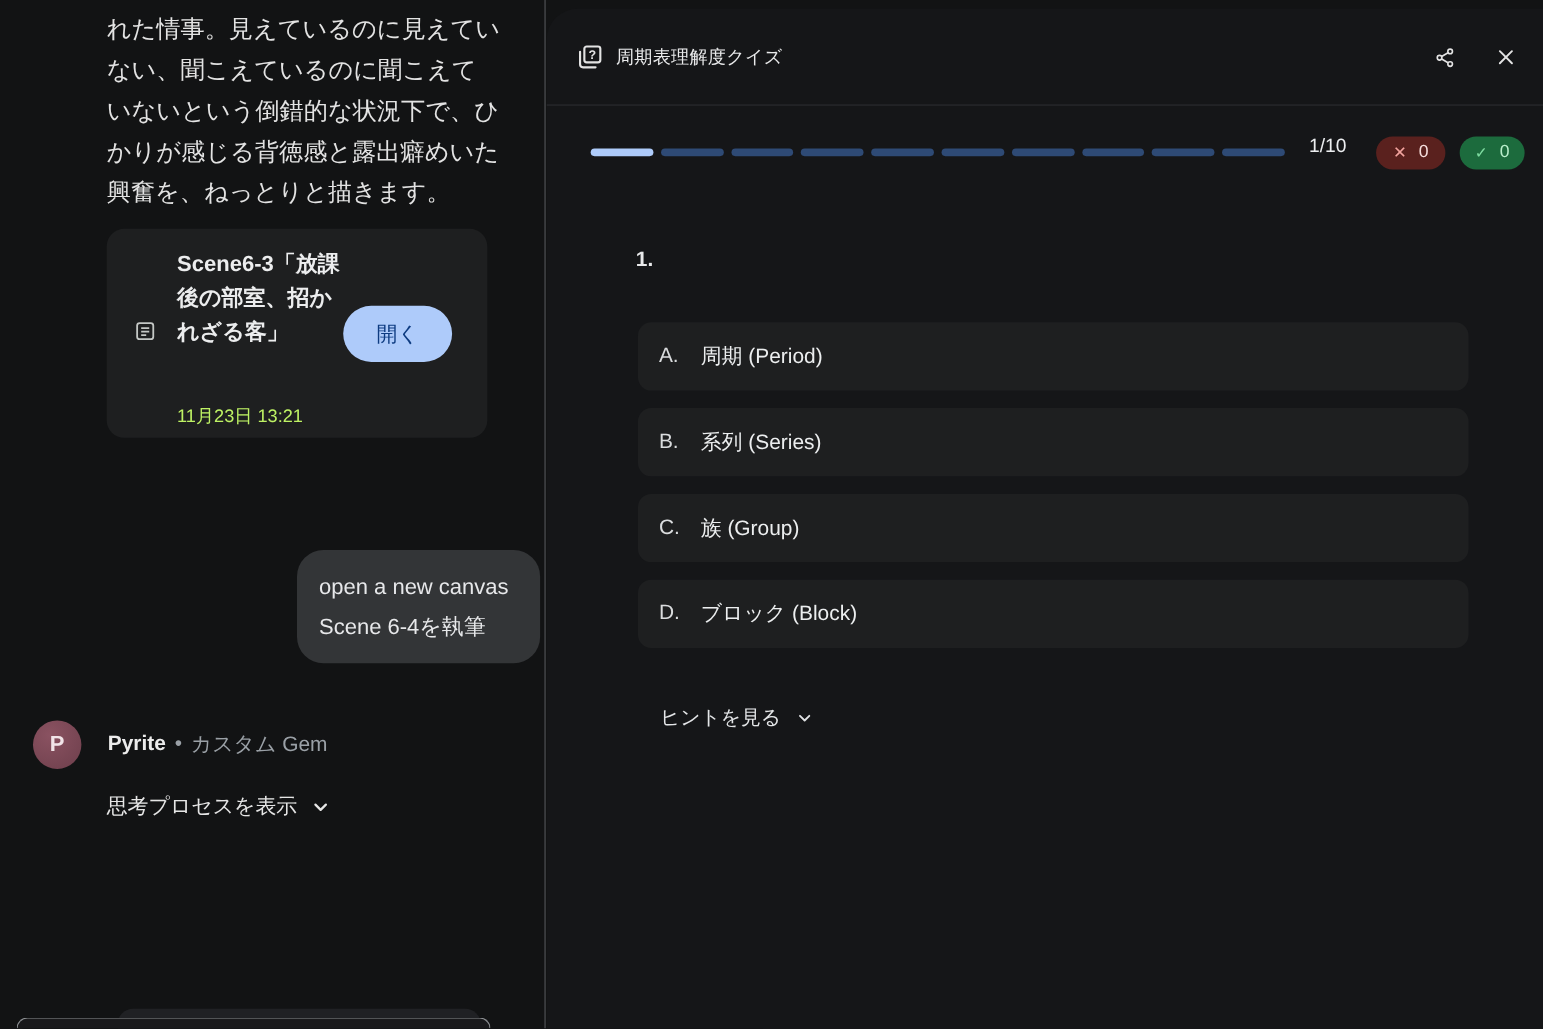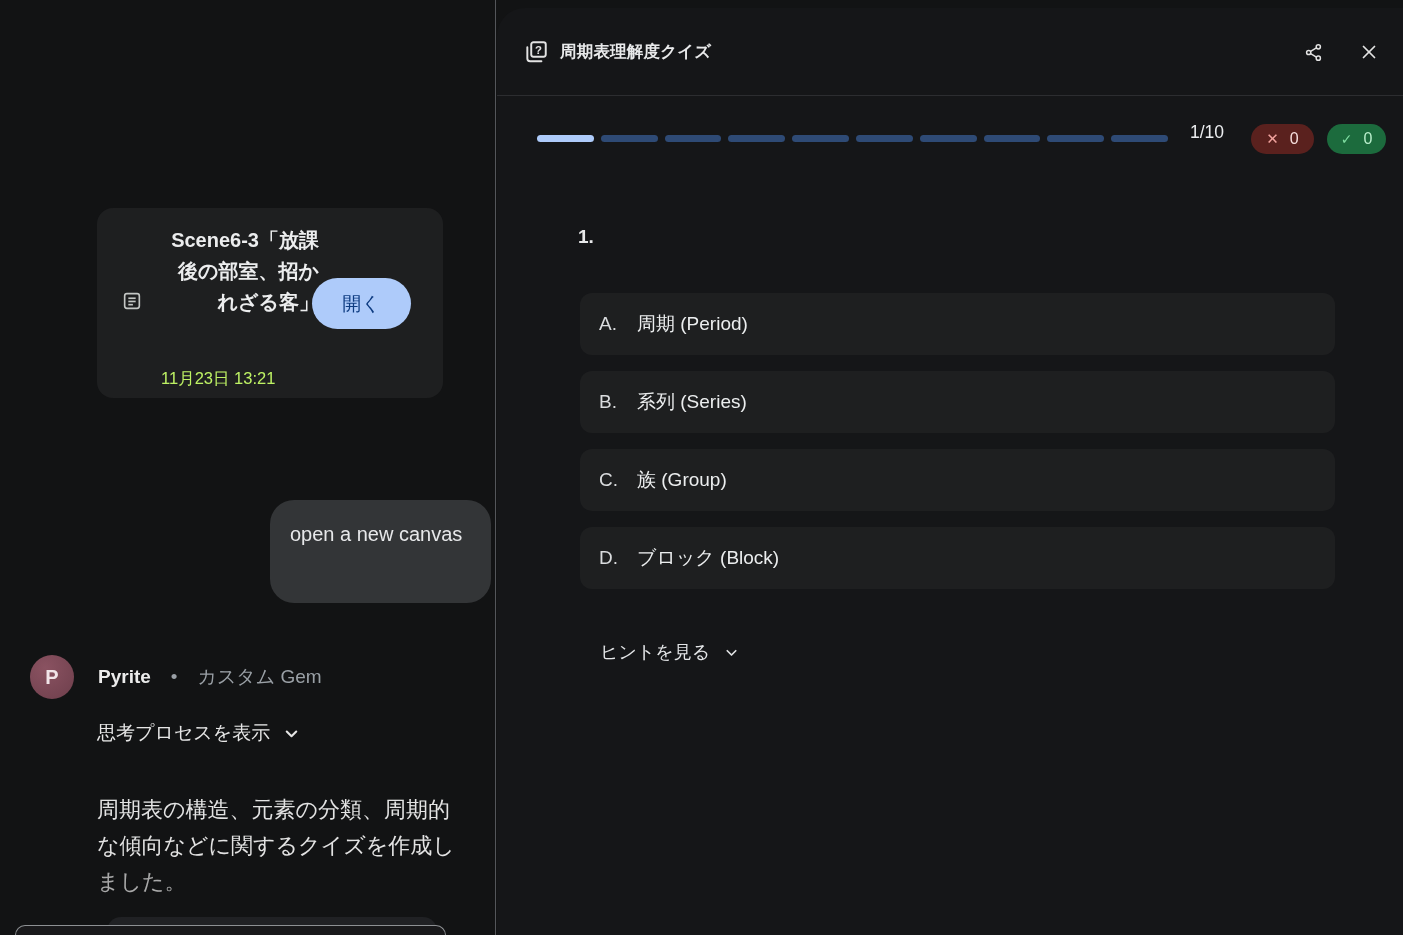--- a/index.html
+++ b/index.html
@@ -28,41 +28,41 @@
     background:var(--bg-left);
     font-family:"Liberation Sans","DejaVu Sans",sans-serif;
     color:var(--text-main);
     position:relative;
   }
   
   .chat-pane{position:absolute;left:0;top:0;width:495px;height:935px;background:var(--bg-left);}
   .para-top{position:absolute;left:97px;top:8px;width:358px;font-size:22px;line-height:37px;color:var(--text-main);}
   .scene-card{position:absolute;left:97px;top:208px;width:346px;height:190px;background:var(--card-bg);border-radius:16px;cursor:pointer;}
   .scene-doc-icon{position:absolute;left:24px;top:82px;width:22px;height:22px;}
-  .scene-title{position:absolute;left:64px;top:17px;width:158px;font-size:20px;line-height:31px;font-weight:600;color:#ecedee;word-break:break-all;text-align:right;}
+  .scene-title{position:absolute;left:64px;top:17px;width:158px;font-size:20px;line-height:31px;font-weight:600;color:#ecedee;word-break:break-all;}
   .scene-time{position:absolute;left:64px;top:160px;font-size:16.5px;color:#bef264;white-space:nowrap;}
   .open-btn{position:absolute;right:32px;top:70px;width:99px;height:51px;border:none;border-radius:26px;background:var(--accent-blue);color:var(--open-btn-text);font-size:19px;font-family:inherit;cursor:pointer;display:flex;align-items:center;justify-content:center;}
   .user-bubble{position:absolute;left:222px;top:500px;width:221px;height:103px;background:var(--bubble-bg);border-radius:24px;padding:16px 0 0 20px;font-size:20px;line-height:36px;color:#e7e8ea;margin-left:48px;}
   .bot-row{position:absolute;left:30px;top:655px;height:44px;display:flex;align-items:center;}
   .avatar{width:44px;height:44px;border-radius:50%;background:radial-gradient(circle at 35% 30%, #8a5261, #6e3f4c);display:flex;align-items:center;justify-content:center;font-size:20px;font-weight:600;color:#f1e4e8;}
-  .bot-name-row{margin-left:24px;font-size:19px;display:flex;align-items:center;gap:20px;white-space:nowrap;}
+  .bot-name-row{margin-left:24px;font-size:19px;display:flex;align-items:center;gap:8px;white-space:nowrap;}
   .bot-name{font-weight:700;color:#ececec;}
   .bot-sub,.bot-dot{color:var(--text-dim);}
   .thoughts-row{position:absolute;left:97px;top:720px;display:flex;align-items:center;gap:12px;font-size:19px;color:#e6e6e6;cursor:pointer;}
   .para-bottom{position:absolute;left:97px;top:792px;width:358px;font-size:22px;line-height:36px;color:var(--text-main);}
   .para-tail{opacity:.72;}
   .bottom-strip{position:absolute;left:107px;top:917px;width:330px;height:18px;background:#202124;border-radius:14px 14px 0 0;}
   .bottom-card{position:absolute;left:15px;top:925px;width:431px;height:10px;background:#19191b;border:1px solid #8d9093;border-bottom:none;border-radius:22px 22px 0 0;}
   
   .pane-divider{position:absolute;left:495px;top:0;width:1px;height:935px;background:var(--divider);cursor:col-resize;}
   
   .quiz-panel{position:absolute;left:497px;top:8px;width:906px;height:927px;background:var(--bg-panel);border-radius:28px 0 0 0;}
   .quiz-header{position:absolute;left:0;top:0;width:100%;height:88px;border-bottom:1px solid var(--hairline);display:flex;align-items:center;}
   .quiz-icon{margin-left:26px;width:26px;height:26px;flex:none;}
-  .quiz-title{margin-left:11px;font-size:16.5px;font-weight:700;color:#e9eaeb;letter-spacing:.2px;}
+  .quiz-title{margin-left:11px;font-size:16.5px;font-weight:400;color:#e9eaeb;letter-spacing:.2px;}
   .header-actions{position:absolute;right:14px;top:0;height:88px;display:flex;align-items:center;gap:16px;}
   .icon-btn{width:40px;height:40px;border:none;background:transparent;border-radius:50%;display:flex;align-items:center;justify-content:center;cursor:pointer;}
   .progress-row{position:absolute;left:0;top:108px;width:100%;height:44px;padding-left:47px;}
   .progress-track{position:absolute;left:40px;top:19px;width:631px;display:flex;gap:7px;}
   .seg{flex:1;height:7px;border-radius:4px;background:var(--seg-inactive);}
   .seg-active{background:var(--accent-blue);}
   .progress-count{position:absolute;left:678px;top:6px;width:64px;text-align:center;font-size:17.5px;font-weight:500;color:#eceef0;}
   .pill{position:absolute;top:8px;height:30px;border-radius:16px;display:flex;align-items:center;justify-content:center;gap:11px;font-size:16px;}
   .pill-wrong{left:754px;width:63px;background:var(--wrong-bg);}
   .pill-wrong .pill-mark{color:var(--wrong-accent);font-size:15px;}
@@ -78,58 +78,59 @@
   .opt-letter{margin-left:19px;width:38px;color:#dadcde;}
   .opt-text{color:#eceeef;}
   .hint-row{position:absolute;left:103px;top:632px;display:flex;align-items:center;gap:13px;font-size:18px;color:#e4e6e8;cursor:pointer;}
   svg{display:block;}
 </style>
 </head>
 <body>
 
 <div class="chat-pane">
 
+  <p class="para-top">れた情事。見えているのに見えていない、聞こえているのに聞こえていないという倒錯的な状況下で、ひかりが感じる背徳感と露出癖めいた興奮を、ねっとりと描きます。</p>
 
   <div class="scene-card">
     <span class="scene-doc-icon">
       <svg viewBox="0 0 24 24" width="22" height="22" fill="none" stroke="#c4c7c5" stroke-width="1.8">
         <rect x="4" y="4" width="16" height="16" rx="2.5"></rect>
         <line x1="8" y1="9" x2="16" y2="9"></line>
         <line x1="8" y1="12.5" x2="16" y2="12.5"></line>
         <line x1="8" y1="16" x2="13" y2="16"></line>
       </svg>
     </span>
     <div class="scene-title">Scene6-3「放課後の部室、招かれざる客」</div>
     <div class="scene-time">11月23日 13:21</div>
     <button class="open-btn">開く</button>
   </div>
 
   <div class="user-bubble">
     <div>open a new canvas</div>
+    <div>Scene 6-4を執筆</div>
   </div>
 
   <div class="bot-row">
     <div class="avatar">P</div>
     <div class="bot-name-row">
       <span class="bot-name">Pyrite</span>
       <span class="bot-dot">•</span>
       <span class="bot-sub">カスタム Gem</span>
     </div>
   </div>
 
   <div class="thoughts-row">
     <span>思考プロセスを表示</span>
     <span>
       <svg viewBox="0 0 24 24" width="19" height="19" fill="none" stroke="#e6e6e6" stroke-width="2.6" stroke-linecap="round" stroke-linejoin="round">
         <polyline points="6,9.5 12,15.5 18,9.5"></polyline>
       </svg>
     </span>
   </div>
 
-  <p class="para-bottom"><span>周期表の構造、元素の分類、周期的な傾向などに関するクイズを作成し</span><span class="para-tail">ました。</span></p>
 
   <div class="bottom-strip"></div>
   <div class="bottom-card"></div>
 </div>
 
 <div class="pane-divider"></div>
 
 <div class="quiz-panel">
 
   <div class="quiz-header">

